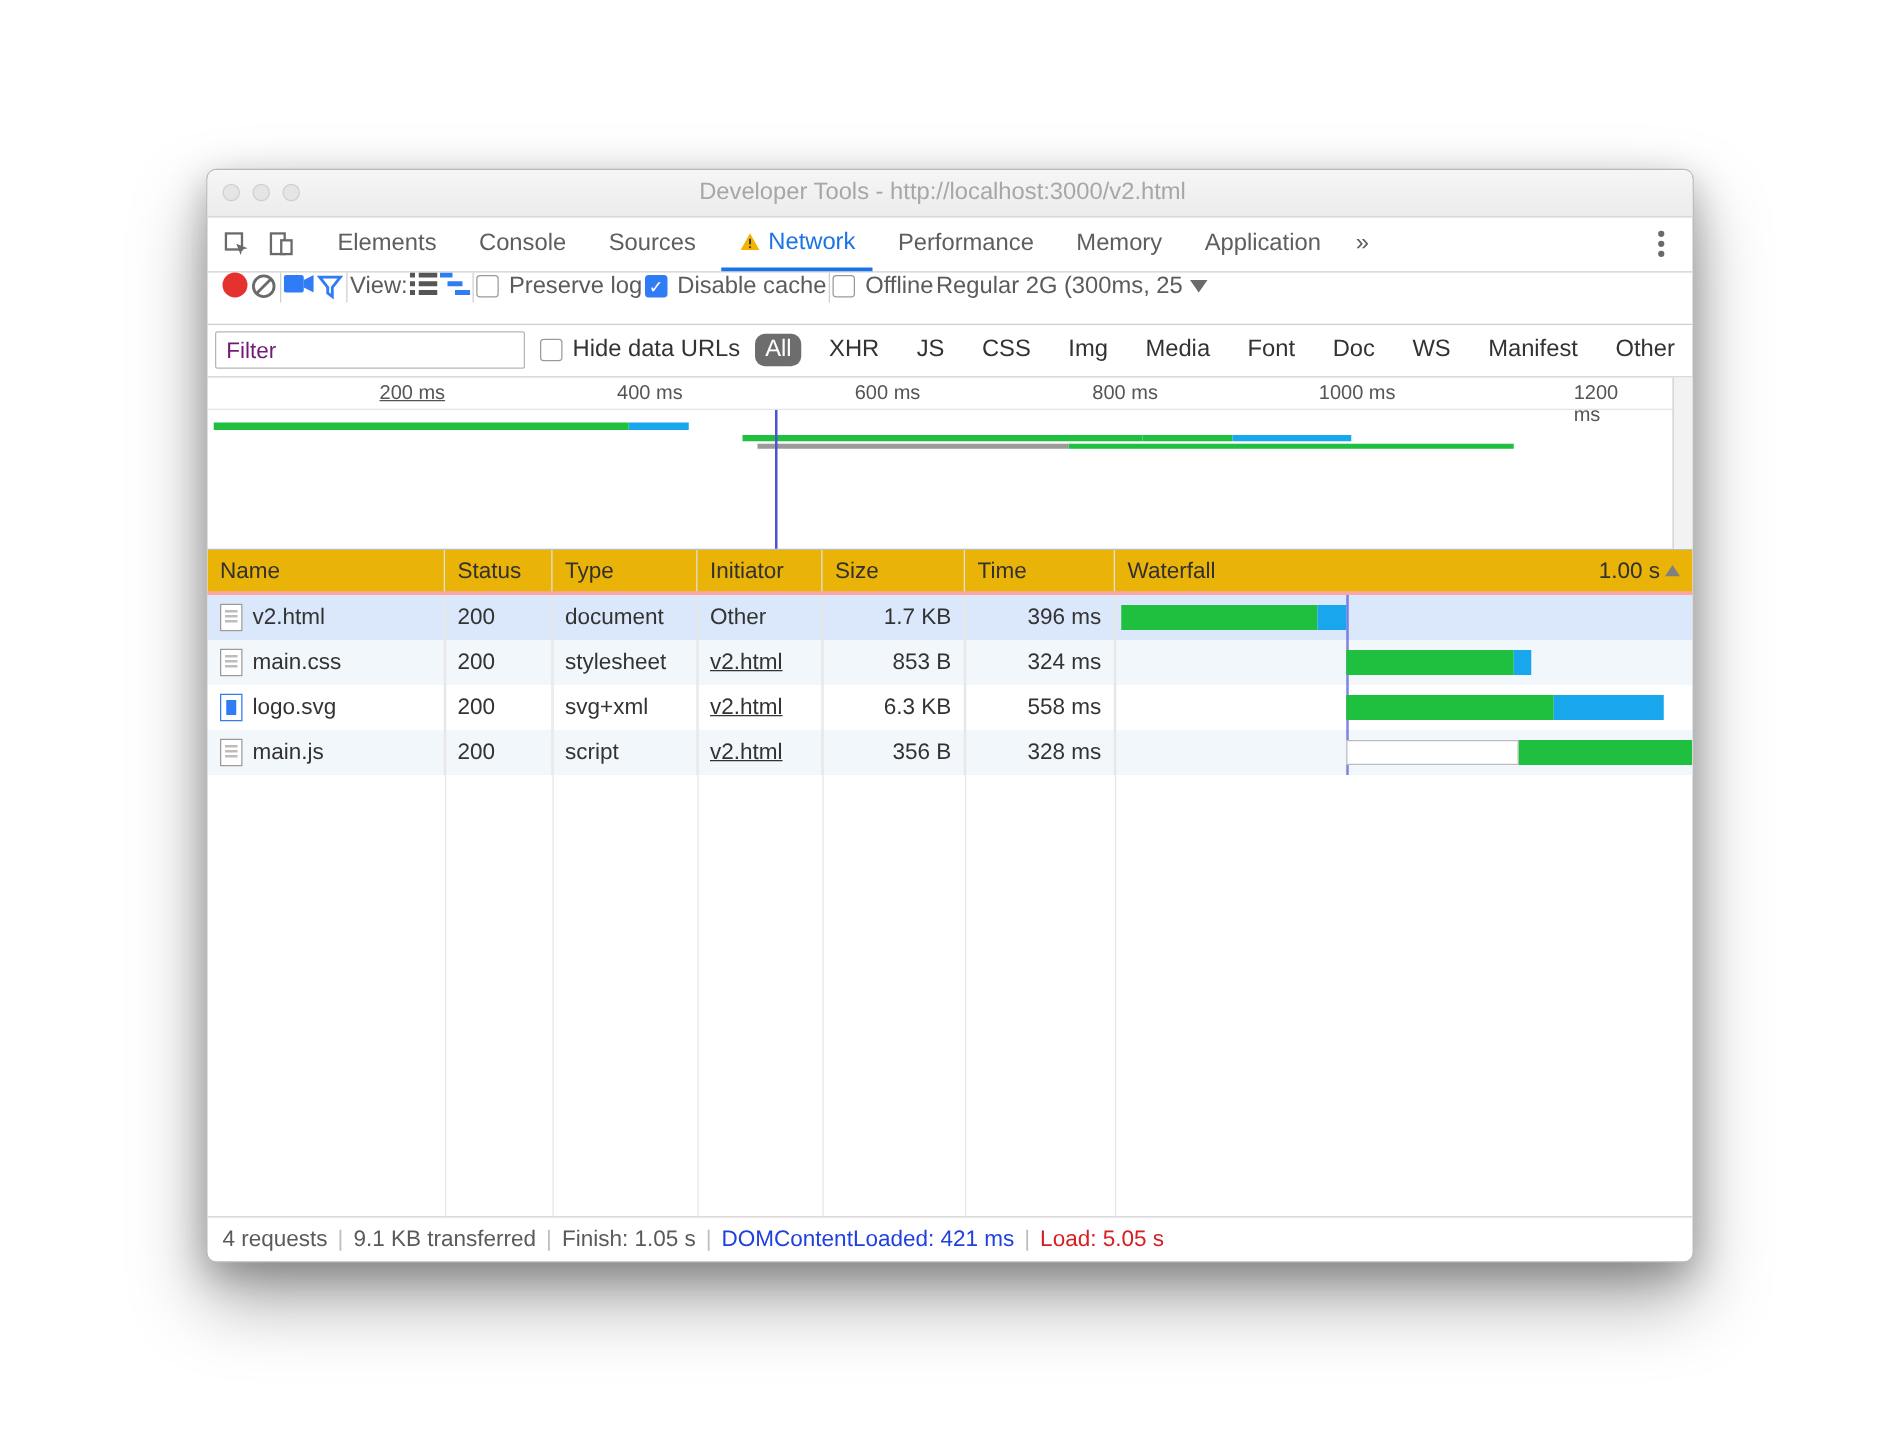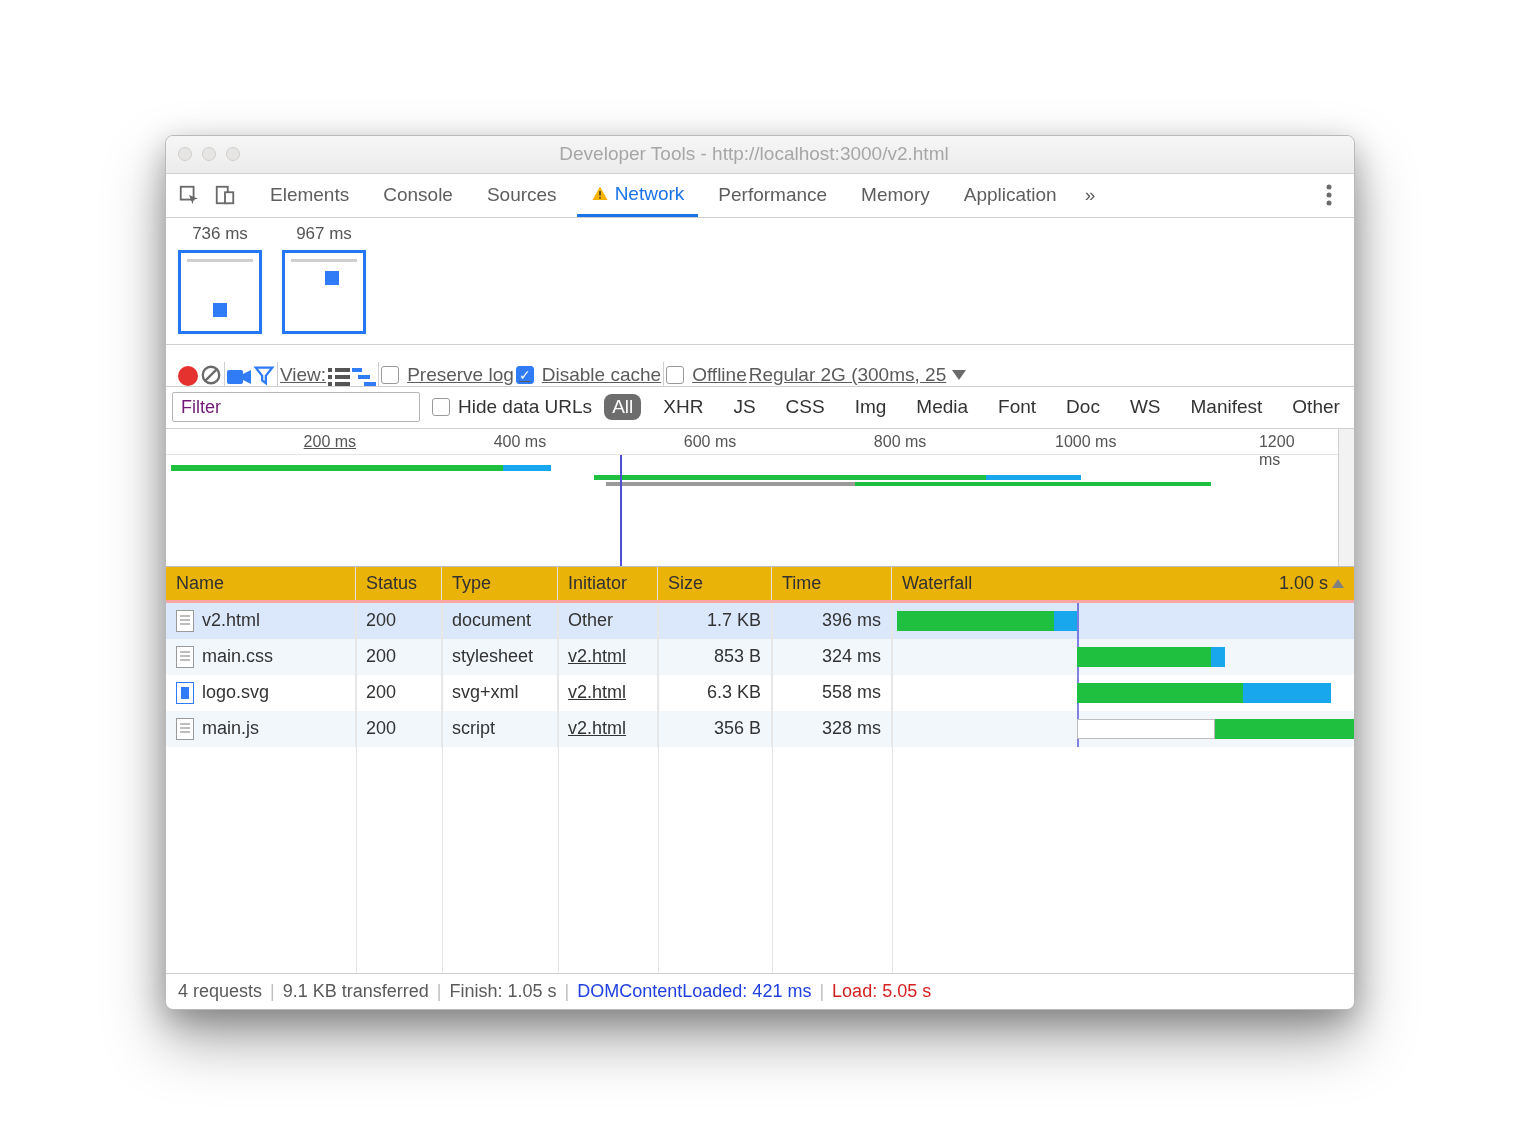--- a/index.html
+++ b/index.html
@@ -66,23 +66,22 @@
   .filmstrip { display:flex; gap:20px; padding: 6px 12px 10px; border-bottom:1px solid #cfcfcf; }
   .frame { display:flex; flex-direction:column; align-items:center; gap:6px; }
   .frame .ts { font-size:17px; color:#555; }
   .frame .thumb { width:84px; height:84px; border:3px solid #2476f2; background:#fff; position:relative; }
   .thumb::after { content:""; position:absolute; top:6px; left:6px; right:6px; height:3px; background:#cfcfcf; }
   .thumb .body { position:absolute; top:14px; left:8px; right:8px; bottom:8px; }
   .thumb .blue { position:absolute; width:14px; height:14px; background:#2f7cf6; }
   
   .nettoolbar {
     height: 42px; border-bottom:1px solid #cfcfcf;
-    display:flex; align-items:flex-end; gap:2px; padding:0 12px;
+    display:flex; align-items:flex-start; gap:2px; padding:0 12px;
     color:#5b5b5b;
-    text-decoration:underline;
   }
   .rec { width:20px; height:20px; border-radius:50%; background:#e5322f; }
   .vdiv { width:1px; height:24px; background:#cfcfcf; }
   .cb { width:18px; height:18px; border:1px solid #9a9a9a; border-radius:3px; display:inline-flex; align-items:center; justify-content:center; background:#fff; }
   .cb.checked { background:#2f7cf6; border-color:#2f7cf6; color:#fff; font-size:14px; }
   .dropdown { display:flex; align-items:center; gap:6px; }
   .tri { width:0; height:0; border-left:7px solid transparent; border-right:7px solid transparent; border-top:10px solid #6a6a6a; }
   
   .filterbar {
     min-height:42px; border-bottom:1px solid #cfcfcf;
@@ -188,38 +187,20 @@
     <div class="more">»</div>
     <div class="dots">
       <svg width="6" height="22" viewBox="0 0 6 22" fill="#6a6a6a">
           <circle cx="3" cy="3" r="2.5"></circle>
           <circle cx="3" cy="11" r="2.5"></circle>
           <circle cx="3" cy="19" r="2.5"></circle>
         </svg>
     </div>
   </div>
 
-  <div class="filmstrip">
-    <div class="frame">
-      <div class="ts">736 ms</div>
-      <div class="thumb">
-          <div class="body">
-            <div class="blue" style="left:24px;top:36px"></div>
-          </div>
-        </div>
-    </div>
-    <div class="frame">
-      <div class="ts">967 ms</div>
-      <div class="thumb">
-          <div class="body">
-            <div class="blue" style="left:32px;top:4px"></div>
-          </div>
-        </div>
-    </div>
-  </div>
 
   <div class="nettoolbar">
     <div class="rec"></div>
     <div>
       <svg width="22" height="22" viewBox="0 0 24 24" fill="none" stroke="#6a6a6a" stroke-width="2.5">
           <circle cx="12" cy="12" r="9"></circle>
           <line x1="5" y1="19" x2="19" y2="5"></line>
         </svg>
     </div>
     <div class="vdiv"></div>

